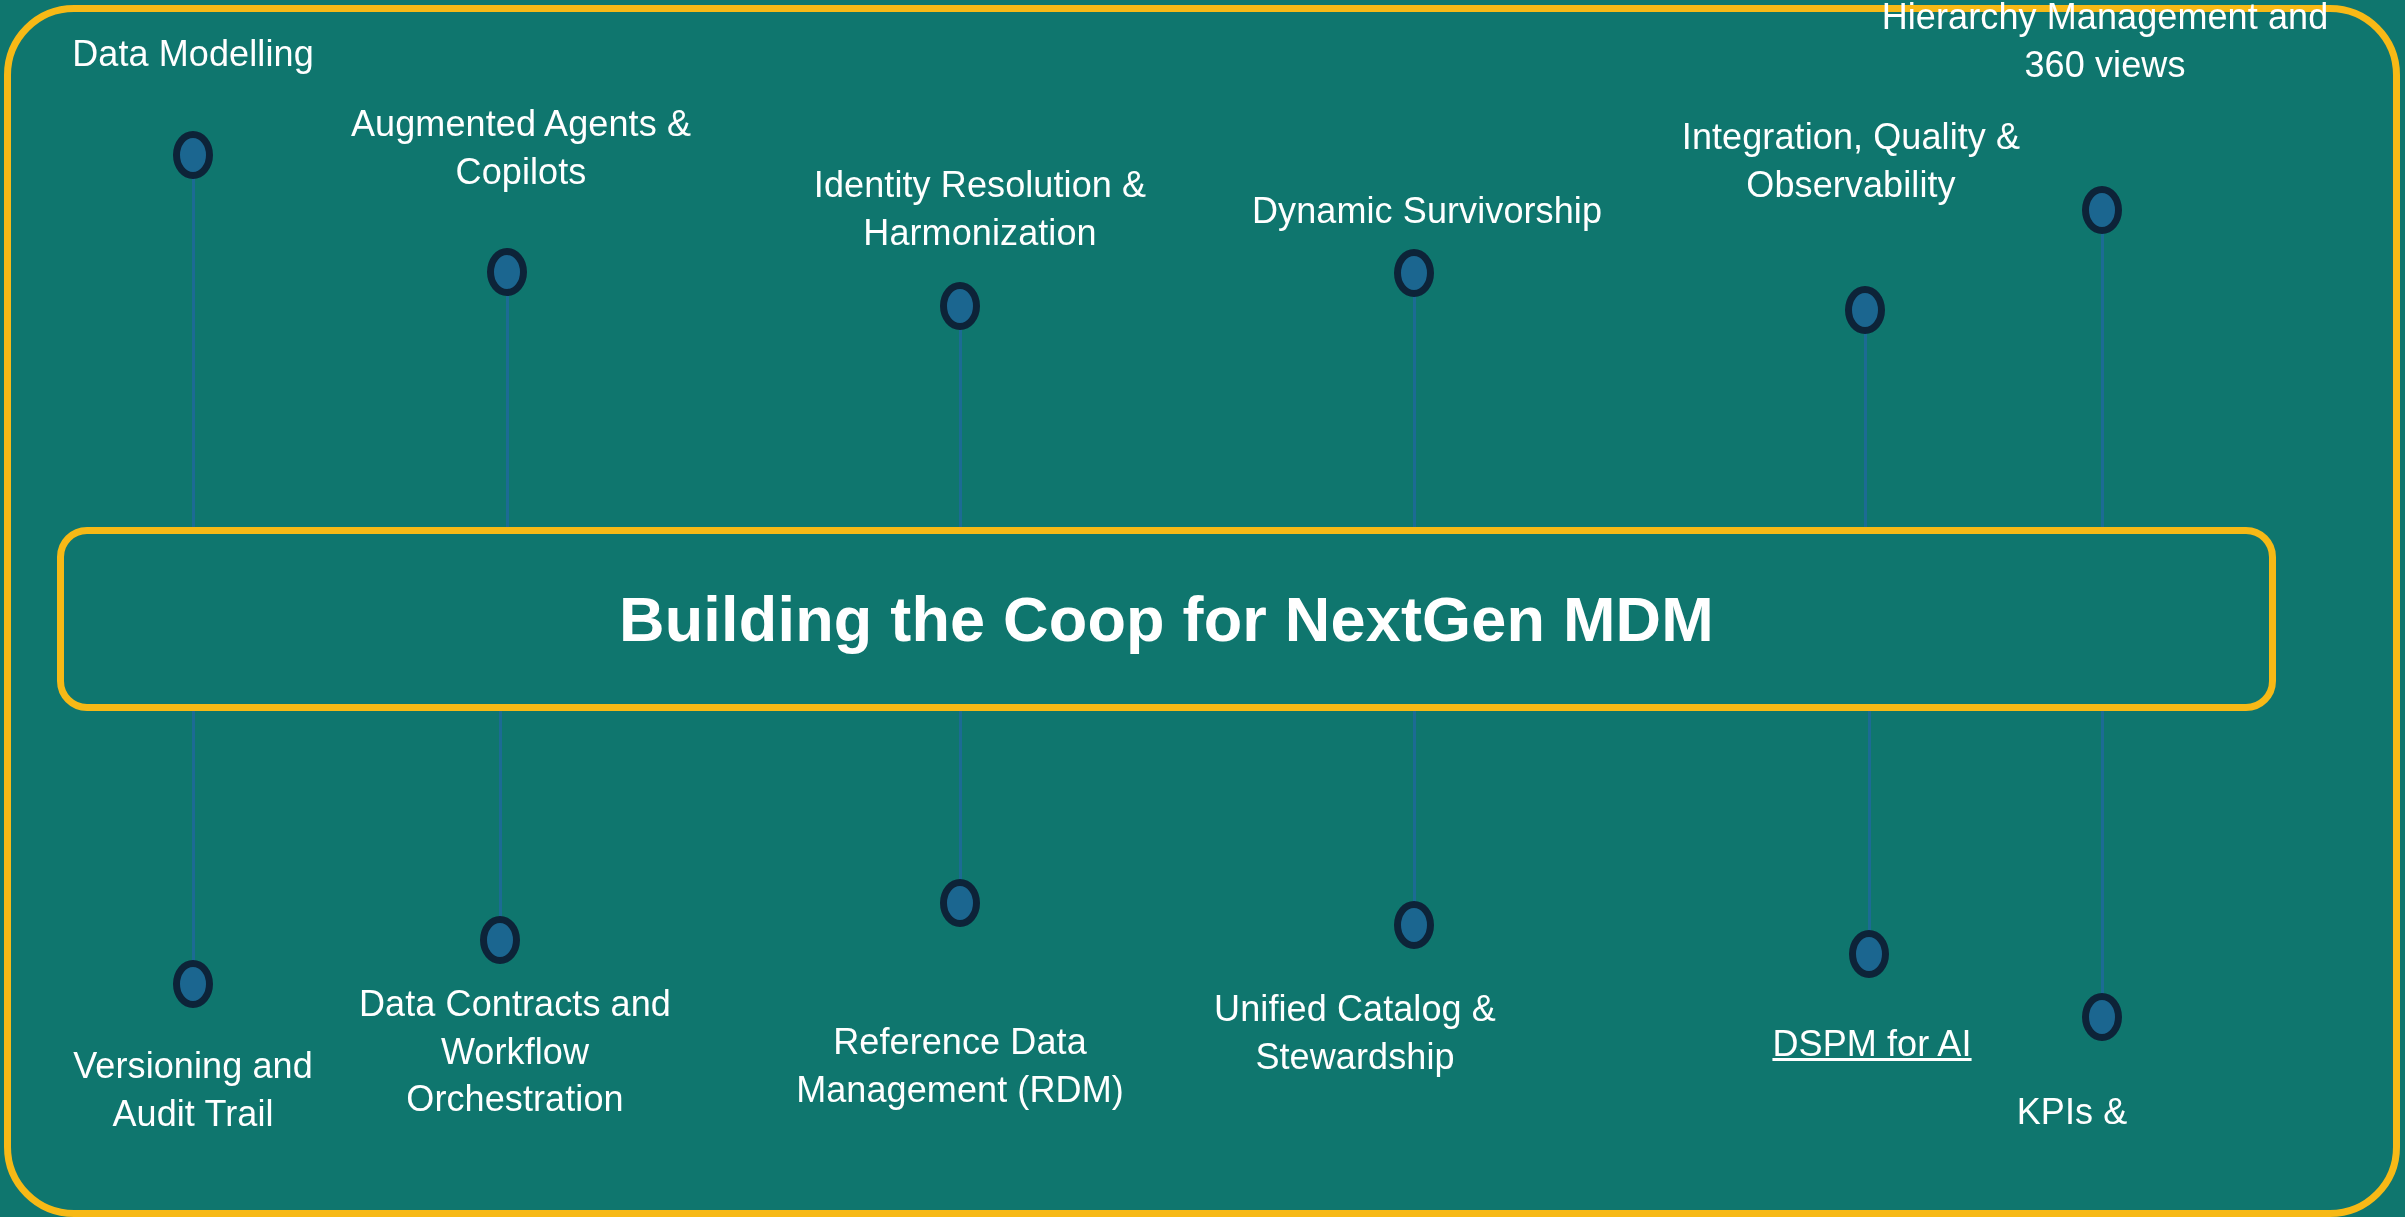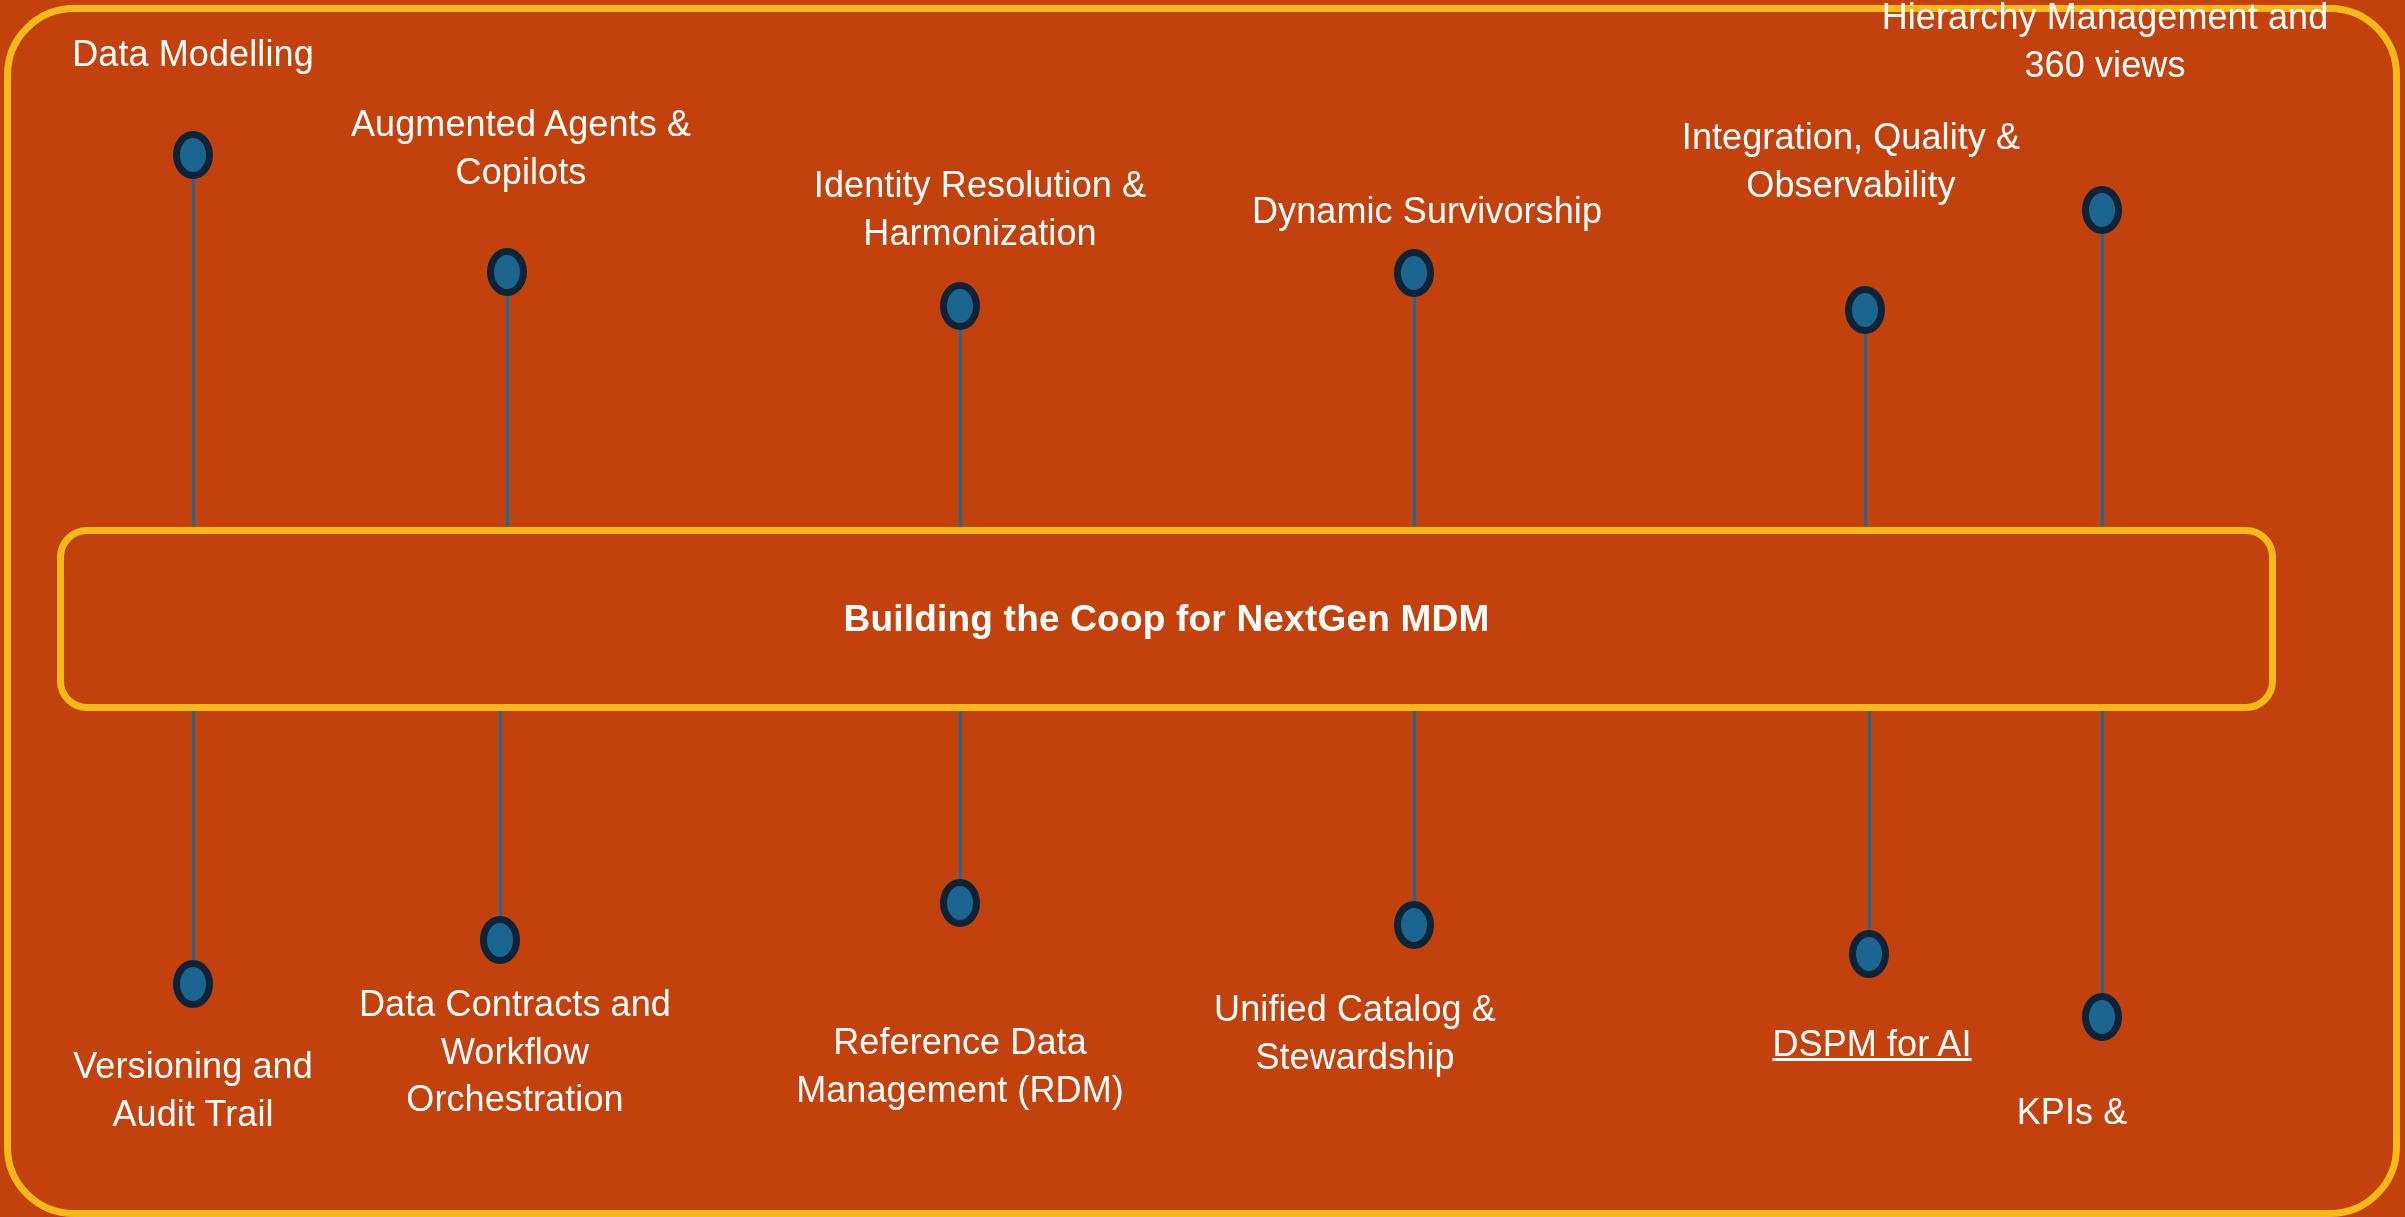--- a/index.html
+++ b/index.html
@@ -6,21 +6,21 @@
   html, body {
     width: 2405px;
     height: 1217px;
     background: #ffffff;
     font-family: "Liberation Sans", sans-serif;
   }
   #canvas {
     position: relative;
     width: 2405px;
     height: 1217px;
-    background: #c2410c;
+    background: #0f766e;
     overflow: hidden;
   }
   
   #outer-frame {
     position: absolute;
     left: 4px;
     top: 5px;
     width: 2396px;
     height: 1212px;
     border: 7px solid #f7b916;
@@ -63,21 +63,21 @@
     height: 184px;
     border: 7px solid #f7b916;
     border-radius: 30px;
     display: flex;
     align-items: center;
     justify-content: center;
     background: transparent;
   }
   #center-banner-title {
     color: #ffffff;
-    font-size: 37px;
+    font-size: 63px;
     font-weight: bold;
     letter-spacing: .2px;
     text-align: center;
   }
 </style>
 </head>
 <body>
 
 <div id="canvas">
 

